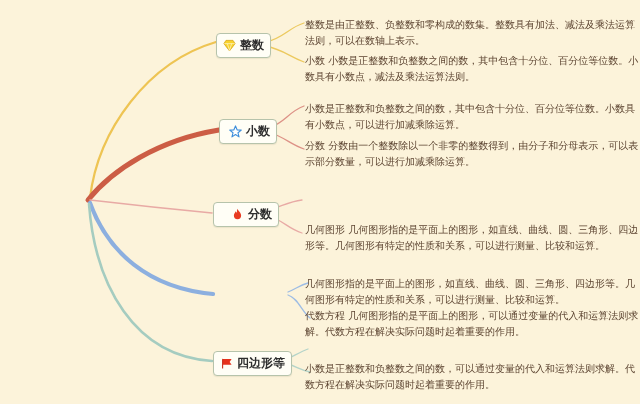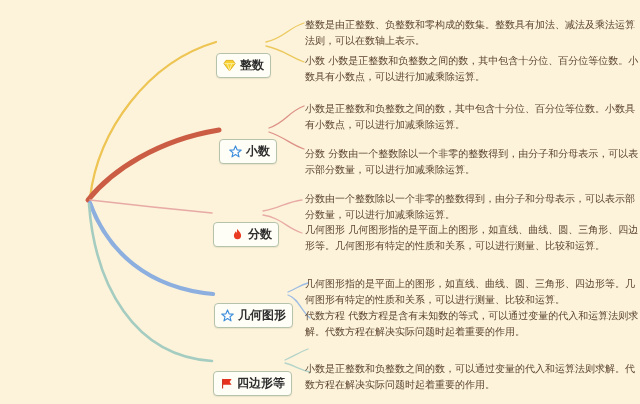--- a/index.html
+++ b/index.html
@@ -22,38 +22,38 @@
   }
   .node{
     position:absolute;
     display:flex;align-items:center;gap:4px;
     padding:3px 6px;
     background:#fffef6;
     border:1px solid #b6c3ab;
     border-radius:4px;
     box-shadow:0 1px 1px rgba(90,90,60,0.10);
     font-size:12px;font-weight:600;color:#2e2e2e;
-    white-space:nowrap;cursor:default;margin-top:20px;
+    white-space:nowrap;cursor:default;
   }
   .node .icon{display:flex;align-items:center;justify-content:center;width:13px;height:13px;}
   .node .icon svg{display:block;}
   .note{
     position:absolute;left:305px;width:334px;
     font-size:10px;line-height:16px;color:#5c4431;
     text-align:left;
   }
   .n1{top:33px;left:216px;}
   .n2{top:119px;left:219px;padding-left:9px;}
   .n3{top:202px;left:213px;padding-left:17px;}
   .n4{top:283px;left:214px;}
   .n5{top:351px;left:213px;}
   .t1{top:17px;}
   .t2{top:53px;}
   .t3{top:101px;}
-  .t4{top:138px;margin-top:8px;}
+  .t4{top:138px;}
   .t5{top:191px;}
   .t6{top:222px;}
   .t7{top:276px;}
   .t8{top:308px;}
   .t9{top:361px;}
 </style>
 </head>
 <body>
 
 <div class="canvas">
@@ -102,42 +102,33 @@
 
   <div class="node n3">
     <span class="icon">
       <svg width="13" height="13" viewBox="0 0 14 14">
         <path d="M7 0.8 C7.5 3 10.9 4.6 10.9 8.1 A3.9 3.9 0 0 1 3.1 8.1 C3.1 5.9 4.6 5 5.1 3.5 C5.6 4.4 6 4.9 6.6 5 C6.1 3.5 6.5 2 7 0.8 Z" fill="#e83b21"></path>
       </svg>
     </span>
     <span>分数</span>
   </div>
 
-  <div class="node n4">
-    <span class="icon">
-      <svg width="13" height="13" viewBox="0 0 14 14">
-        <path d="M7 1 L8.7 5.2 13.2 5.5 9.7 8.4 10.8 12.8 7 10.3 3.2 12.8 4.3 8.4 0.8 5.5 5.3 5.2 Z" fill="#ffffff" stroke="#3d8edb" stroke-width="1.2" stroke-linejoin="round"></path>
-      </svg>
-    </span>
-    <span>几何图形</span>
-  </div>
 
   <div class="node n5">
     <span class="icon">
       <svg width="13" height="13" viewBox="0 0 14 14">
         <path d="M3.2 2.2 h9.3 l-2.1 3.1 2.1 3.1 H3.2 Z" fill="#e6311c"></path>
         <rect x="2.2" y="2" width="1.2" height="10.5" rx="0.5" fill="#c8301e"></rect>
       </svg>
     </span>
     <span>四边形等</span>
   </div>
 
   <div class="note t1">整数是由正整数、负整数和零构成的数集。整数具有加法、减法及乘法运算法则，可以在数轴上表示。</div>
-  <div class="note t2">小数 小数是正整数和负整数之间的数，其中包含十分位、百分位等位数。小数具有小数点，可以进行加减乘除运算。</div>
+  <div class="note t2">小数 小数是正整数和负整数之间的数，其中包含十分位、百分位等位数。小数具有小数点，减法及乘法运算法则。</div>
   <div class="note t3">小数是正整数和负整数之间的数，其中包含十分位、百分位等位数。小数具有小数点，可以进行加减乘除运算。</div>
   <div class="note t4">分数 分数由一个整数除以一个非零的整数得到，由分子和分母表示，可以表示部分数量，可以进行加减乘除运算。</div>
-  <div class="note t5">分数由一个整数除以一个非零的整数得到，由分子和分母表示，可以表示部分数量，可以进行加减乘除运算。</div>
   <div class="note t6">几何图形 几何图形指的是平面上的图形，如直线、曲线、圆、三角形、四边形等。几何图形有特定的性质和关系，可以进行测量、比较和运算。</div>
   <div class="note t7">几何图形指的是平面上的图形，如直线、曲线、圆、三角形、四边形等。几何图形有特定的性质和关系，可以进行测量、比较和运算。</div>
-  <div class="note t8">代数方程 代数方程是含有未知数的等式，可以通过变量的代入和运算法则求解。代数方程在解决实际问题时起着重要的作用。</div>
+  <div class="note t8">代数方程 几何图形指的是平面上的图形，可以通过变量的代入和运算法则求解。代数方程在解决实际问题时起着重要的作用。</div>
   <div class="note t9">小数是正整数和负整数之间的数，可以通过变量的代入和运算法则求解。代数方程在解决实际问题时起着重要的作用。</div>
 
 </div>
 
 </body></html>

